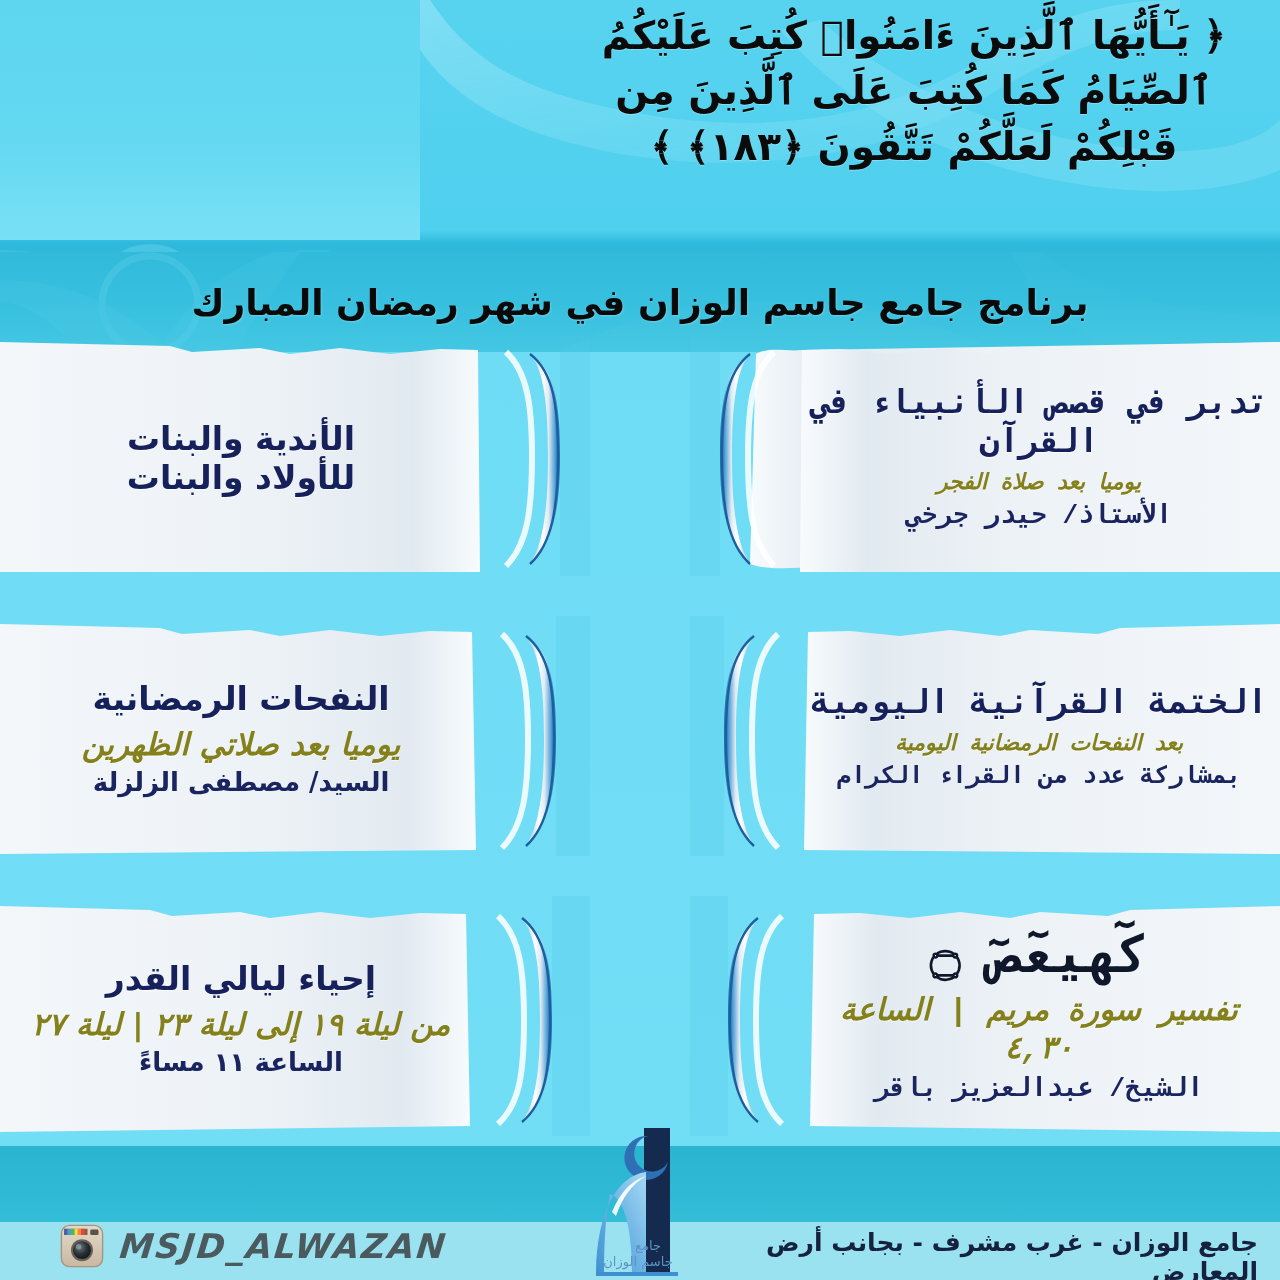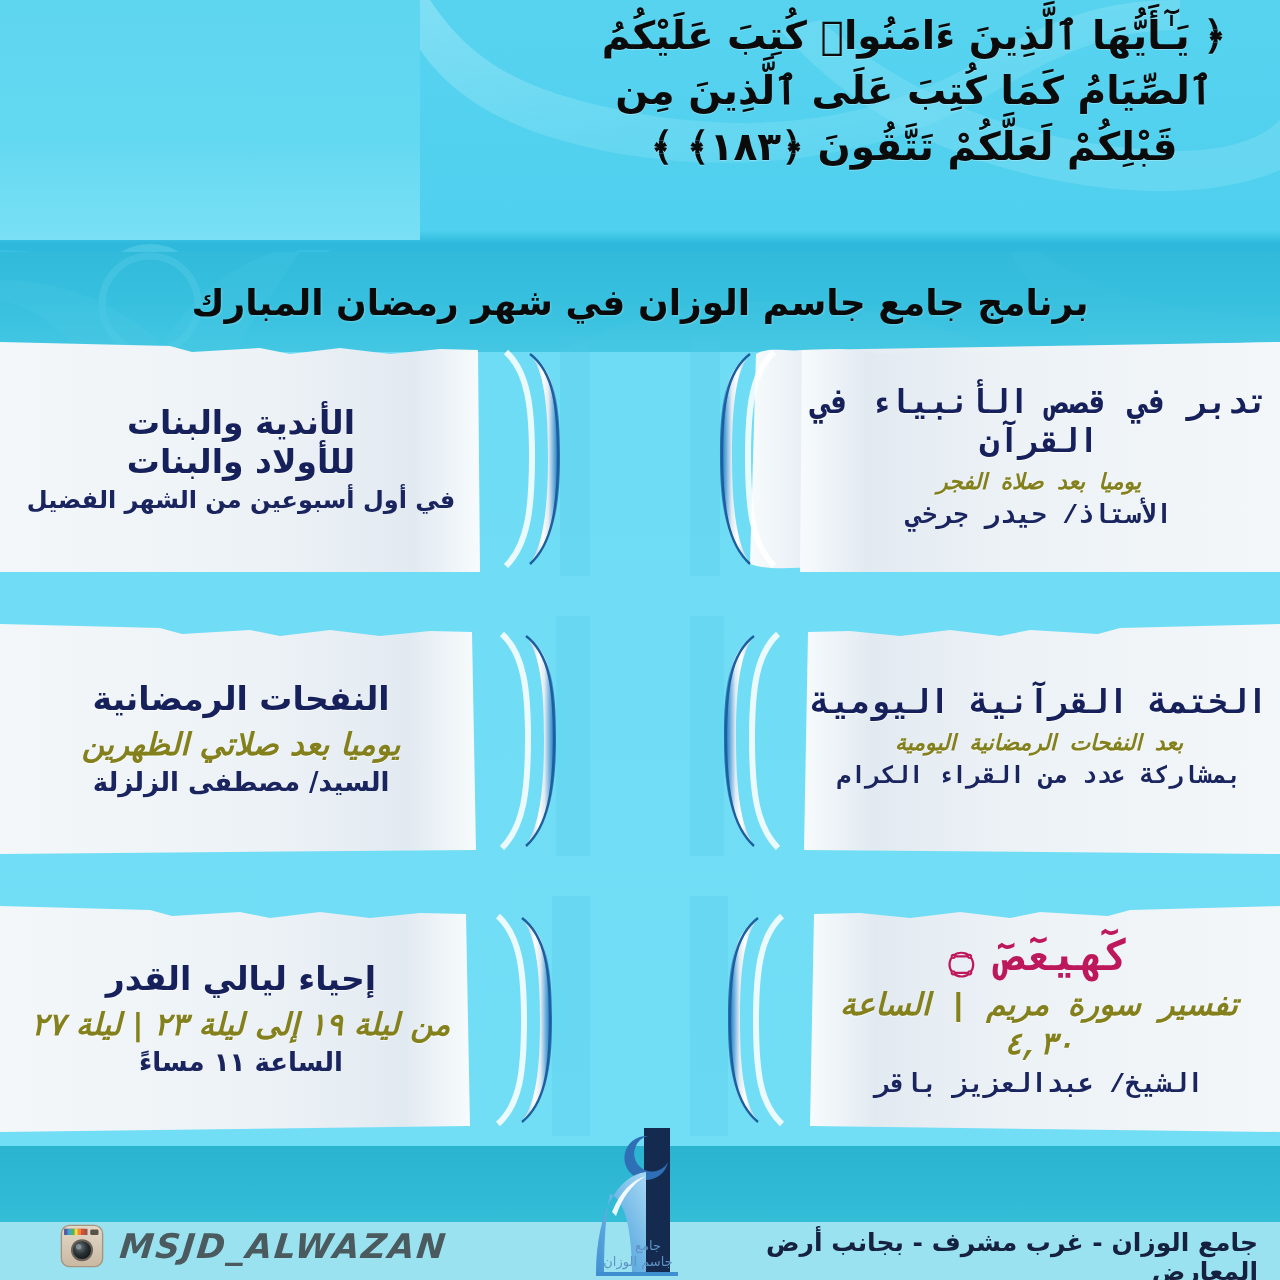--- a/index.html
+++ b/index.html
@@ -110,22 +110,22 @@
   }
   .c-name {
     color:#1a2560;
     font-weight:700;
     font-size:26px;
     line-height:1.2;
     margin-top:4px;
   }
   .c-name.small { font-size:24px; }
   .c-sym {
-    color:#be185d;
-    font-size:43px;
+    color:#0f172a;
+    font-size:52px;
     font-weight:700;
     line-height:1;
     margin-bottom:2px;
     letter-spacing:2px;
   }
   .c-sub.big { font-size:31px; }
 
   
   .footer-band {
     position:absolute; left:0; top:1146px; width:1280px; height:76px;
@@ -344,21 +344,20 @@
         </defs>
         <path d="M0 6 L170 10 L192 16 L260 12 L290 18 L340 12 L390 18 L440 13 L478 14 L480 236 L0 236 Z" fill="url(#pL1)"></path>
         <path d="M530 18 C556 34 560 70 560 120 C560 172 554 206 530 228 C544 206 548 170 548 120 C548 70 544 34 530 18 Z" fill="url(#rollL1)"></path>
         <path d="M530 18 C554 36 558 72 558 120 C558 172 552 208 530 228" fill="none" stroke="#1c5f9e" stroke-width="2.4"></path>
         <path d="M506 16 C528 36 532 72 532 120 C532 172 528 208 506 230" fill="none" stroke="#ffffff" stroke-width="6" opacity=".85"></path>
         <rect x="560" y="0" width="30" height="240" fill="#4FC8E6" opacity=".25"></rect>
       </svg>
       <div class="card-body">
         <div class="c-title">الأندية والبنات</div>
         <div class="c-title">للأولاد والبنات</div>
-        <div class="c-name small">في أول أسبوعين من الشهر الفضيل</div>
       </div>
     </div>
   </div>
 
   <div class="row r2">
 
     <div class="card left">
       <svg class="paper" viewBox="0 0 590 240" preserveAspectRatio="none">
         <path d="M0 8 L160 12 L182 18 L250 14 L280 20 L330 14 L380 20 L430 15 L472 16 L476 234 L0 238 Z" fill="url(#pL1)"></path>
         <path d="M526 20 C552 36 556 72 556 122 C556 174 550 208 526 230 C540 208 544 172 544 122 C544 72 540 38 526 20 Z" fill="url(#rollL1)"></path>

